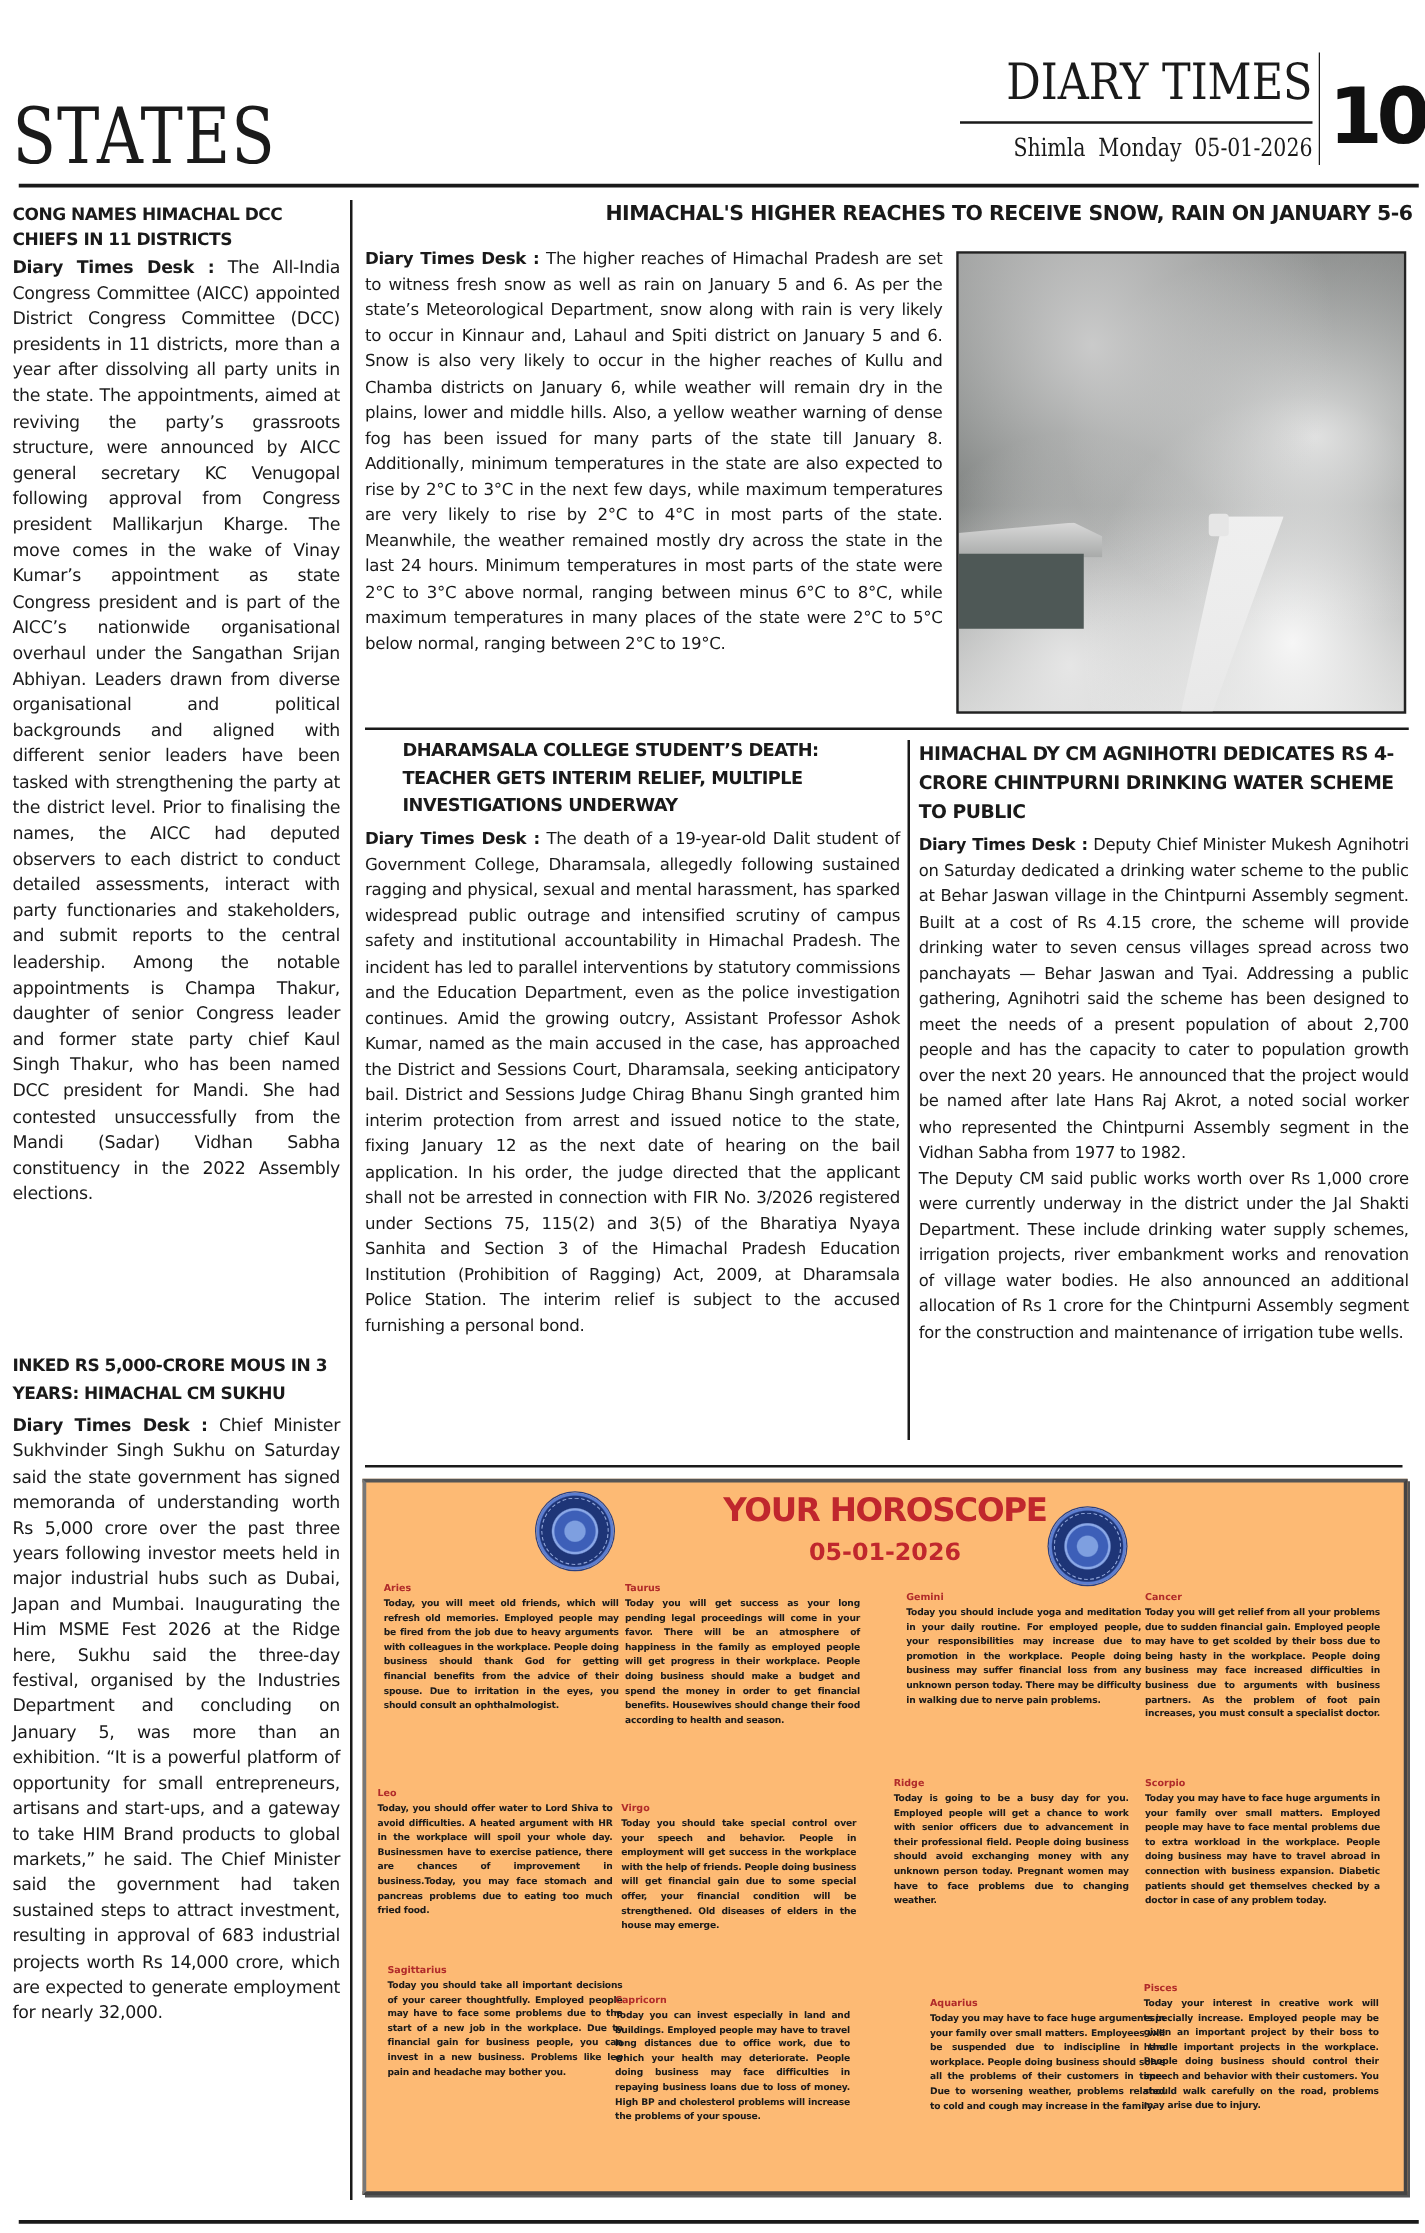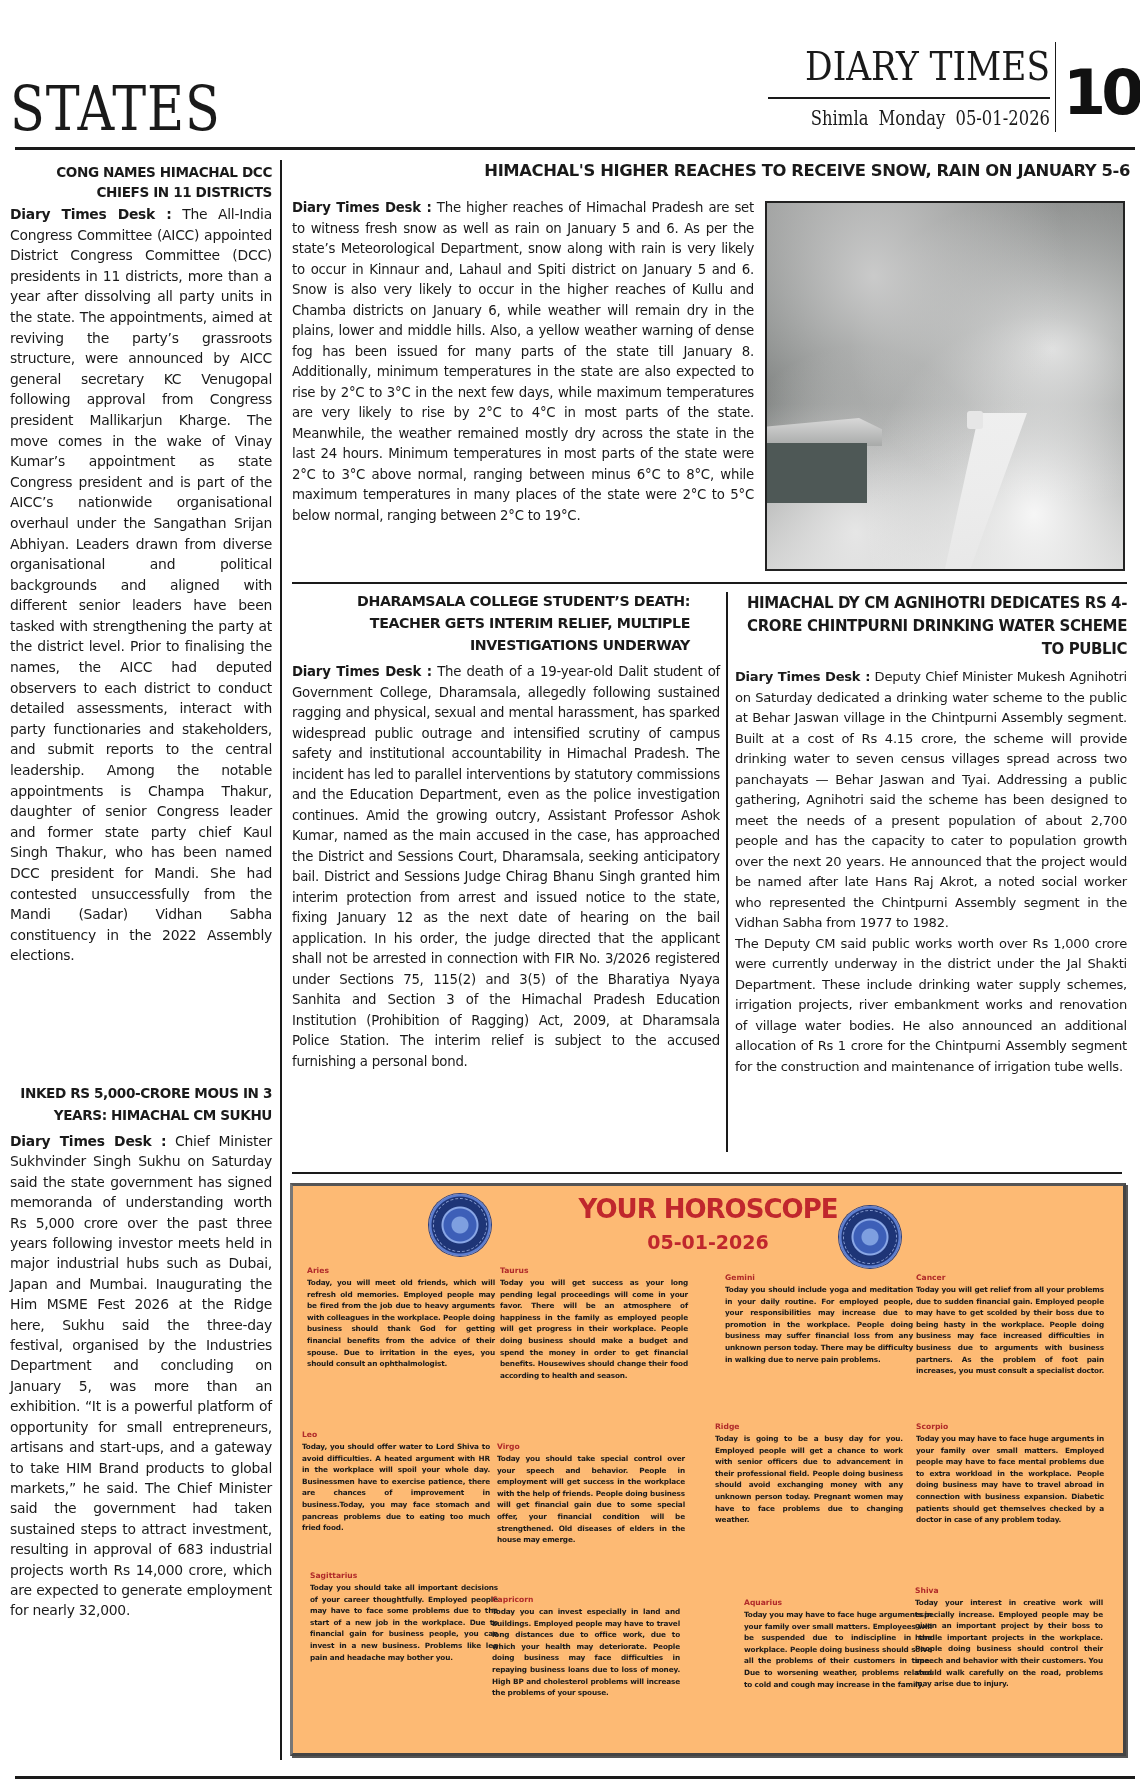--- a/index.html
+++ b/index.html
@@ -32,21 +32,21 @@
   }
   .masthead-rule { left: 15px; top: 147px; width: 1120px; height: 3px; background: #1a1a1a; }
 
   
   .vdiv { width: 2px; background: #1a1a1a; }
   .hrule { height: 2px; background: #1a1a1a; }
 
   
   .headline {
     font-family: "DejaVu Sans", sans-serif; font-weight: bold; color: #1a1a1a;
-    text-align: right; letter-spacing: -0.4px; line-height: 1.28;
+    text-align: left; letter-spacing: -0.4px; line-height: 1.28;
   }
   .body-text {
     font-family: "DejaVu Sans", sans-serif; color: #1a1a1a; text-align: justify;
     letter-spacing: -0.25px;
   }
   .body-text .dateline { font-weight: bold; }
   .para-break { display: block; }
 
   
   .photo {
@@ -214,18 +214,18 @@
   </div>
   <div class="horo-sign" style="left:199px; top:409px;">
     <span class="sign-name">Capricorn</span>
     <span class="sign-text">Today you can invest especially in land and buildings. Employed people may have to travel long distances due to office work, due to which your health may deteriorate. People doing business may face difficulties in repaying business loans due to loss of money. High BP and cholesterol problems will increase the problems of your spouse.</span>
   </div>
   <div class="horo-sign" style="left:419px; top:412px;margin-left:32px;">
     <span class="sign-name">Aquarius</span>
     <span class="sign-text">Today you may have to face huge arguments in your family over small matters. Employees will be suspended due to indiscipline in the workplace. People doing business should solve all the problems of their customers in time. Due to worsening weather, problems related to cold and cough may increase in the family.</span>
   </div>
   <div class="horo-sign" style="left:622px; top:400px;">
-    <span class="sign-name">Shiva</span>
+    <span class="sign-name">Pisces</span>
     <span class="sign-text">Today your interest in creative work will especially increase. Employed people may be given an important project by their boss to handle important projects in the workplace. People doing business should control their speech and behavior with their customers. You should walk carefully on the road, problems may arise due to injury.</span>
   </div>
 </section>
 
 <div class="abs footer-rule"></div>
 
 </body></html>

